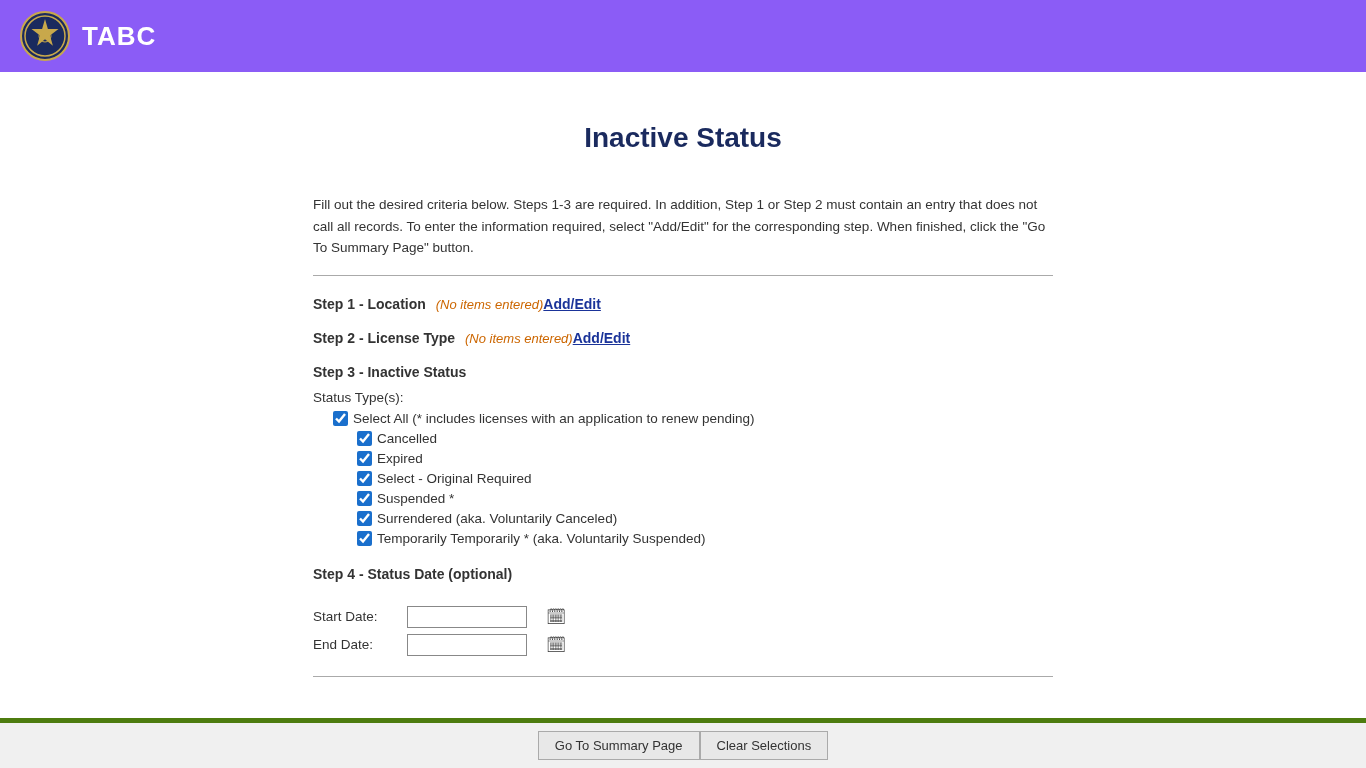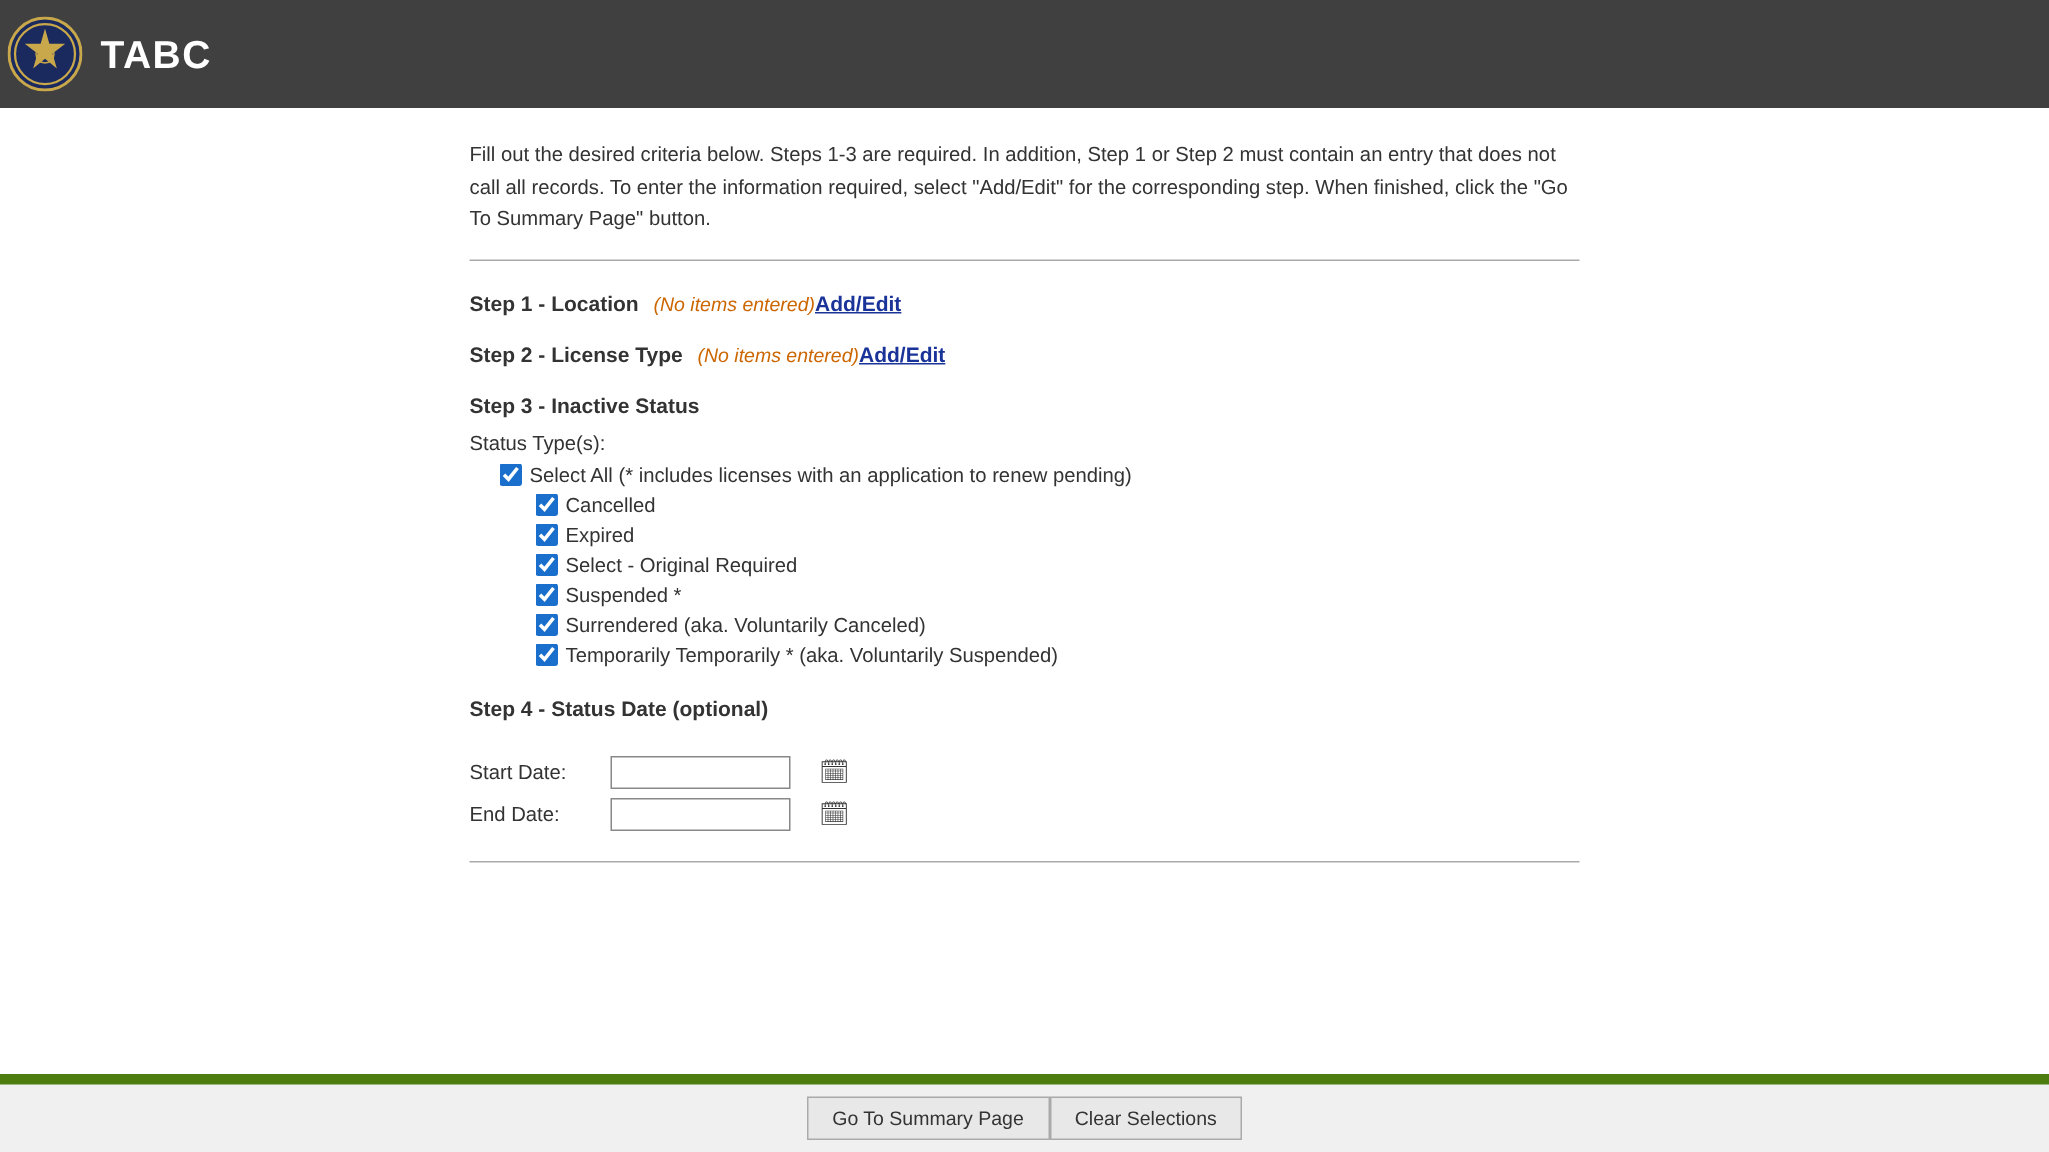--- a/index.html
+++ b/index.html
@@ -1,21 +1,21 @@
 <!DOCTYPE html>
 <html><head>
   <meta charset="utf-8">
   <style>
     * { box-sizing: border-box; margin: 0; padding: 0; }
     body { font-family: Arial, sans-serif; font-size: 14px; background: #fff; color: #333; }
 
     
     .header {
-      background-color: #404040;
-      padding: 10px 5px;
+      background-color: #8b5cf6;
+      padding: 10px 20px;
       display: flex;
       align-items: center;
       gap: 12px;
       height: 72px;
     }
     .header-title {
       color: #fff;
       font-size: 26px;
       font-weight: bold;
       letter-spacing: 1px;
@@ -146,21 +146,21 @@
       margin: 16px 0 12px 0;
     }
 
     
     .footer-buttons {
       position: fixed;
       bottom: 0;
       left: 0;
       width: 100%;
       background: #f0f0f0;
-      border-top: 7px solid #4d7c0f;
+      border-top: 5px solid #4d7c0f;
       display: flex;
       justify-content: center;
       align-items: center;
       padding: 8px 0;
       gap: 0;
     }
     .footer-btn {
       padding: 6px 16px;
       font-size: 13px;
       background: #e8e8e8;
@@ -184,20 +184,21 @@
     <circle cx="25" cy="25" r="20" fill="none" stroke="#c8a84b" stroke-width="1.5"></circle>
 
     <polygon points="25,8 27.9,18.1 38.5,18.1 30,24.6 32.9,34.7 25,28.2 17.1,34.7 20,24.6 11.5,18.1 22.1,18.1" fill="#c8a84b"></polygon>
     <circle cx="25" cy="25" r="6" fill="none" stroke="#c8a84b" stroke-width="1"></circle>
   </svg>
   <span class="header-title">TABC</span>
 </header>
 
 <div class="main-content">
 
+  <h1 class="page-title">Inactive Status</h1>
 
   <p class="instructions">Fill out the desired criteria below. Steps 1-3 are required. In addition, Step 1 or Step 2 must contain an entry that does not call all records. To enter the information required, select "Add/Edit" for the corresponding step. When finished, click the "Go To Summary Page" button.</p>
 
   <hr class="divider">
 
   <div class="step-row">
     <div>
       <span class="step-label">Step 1 - Location</span>
       <span class="step-no-items">(No items entered)</span>
     </div>

